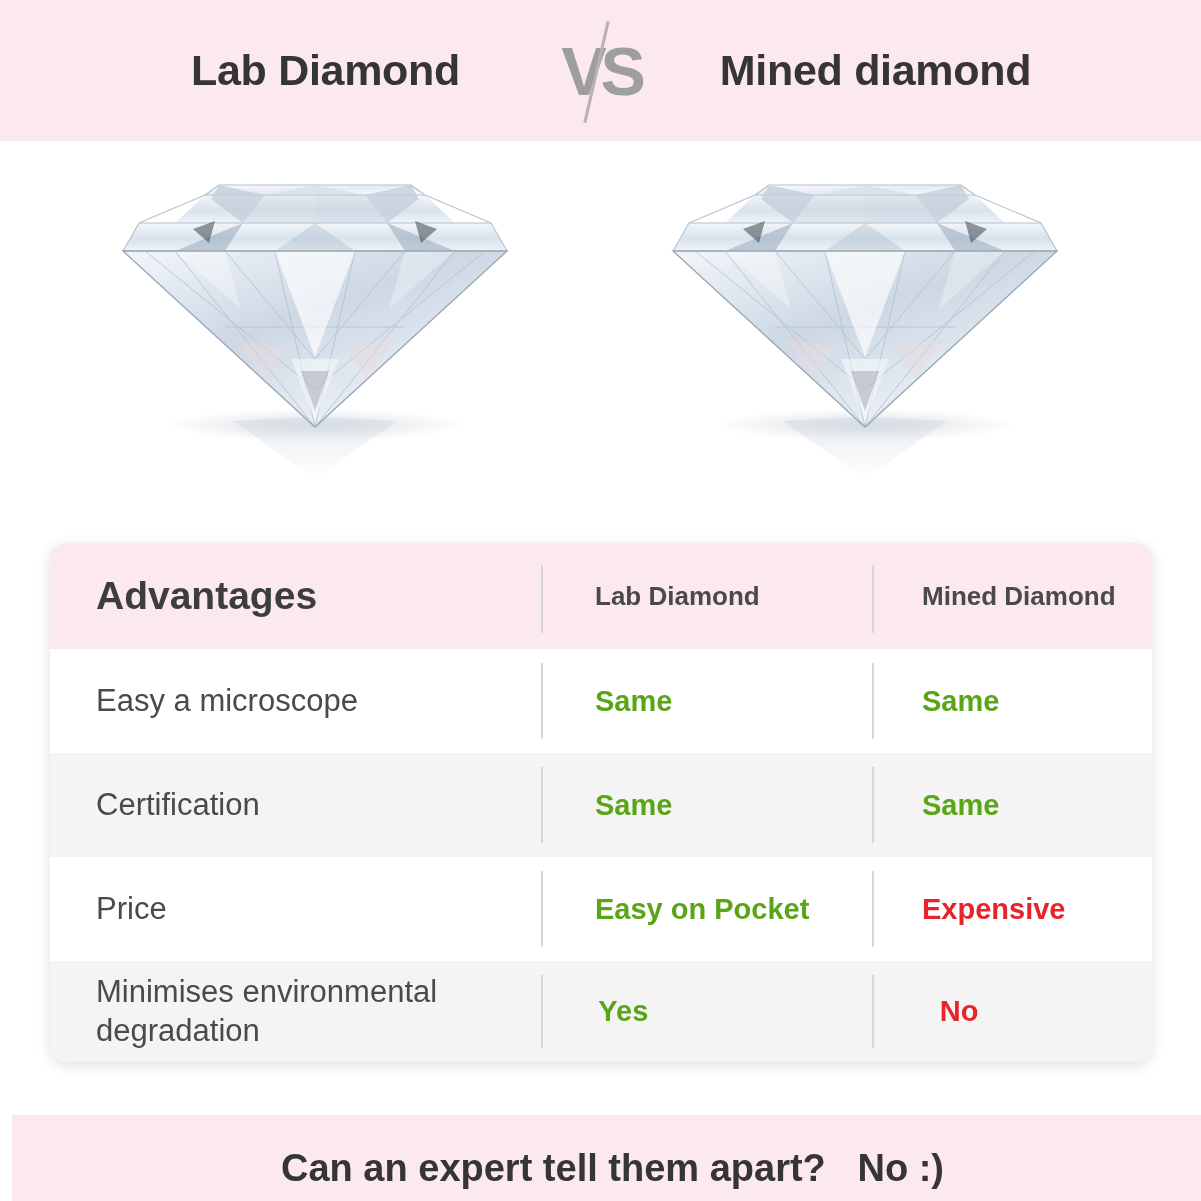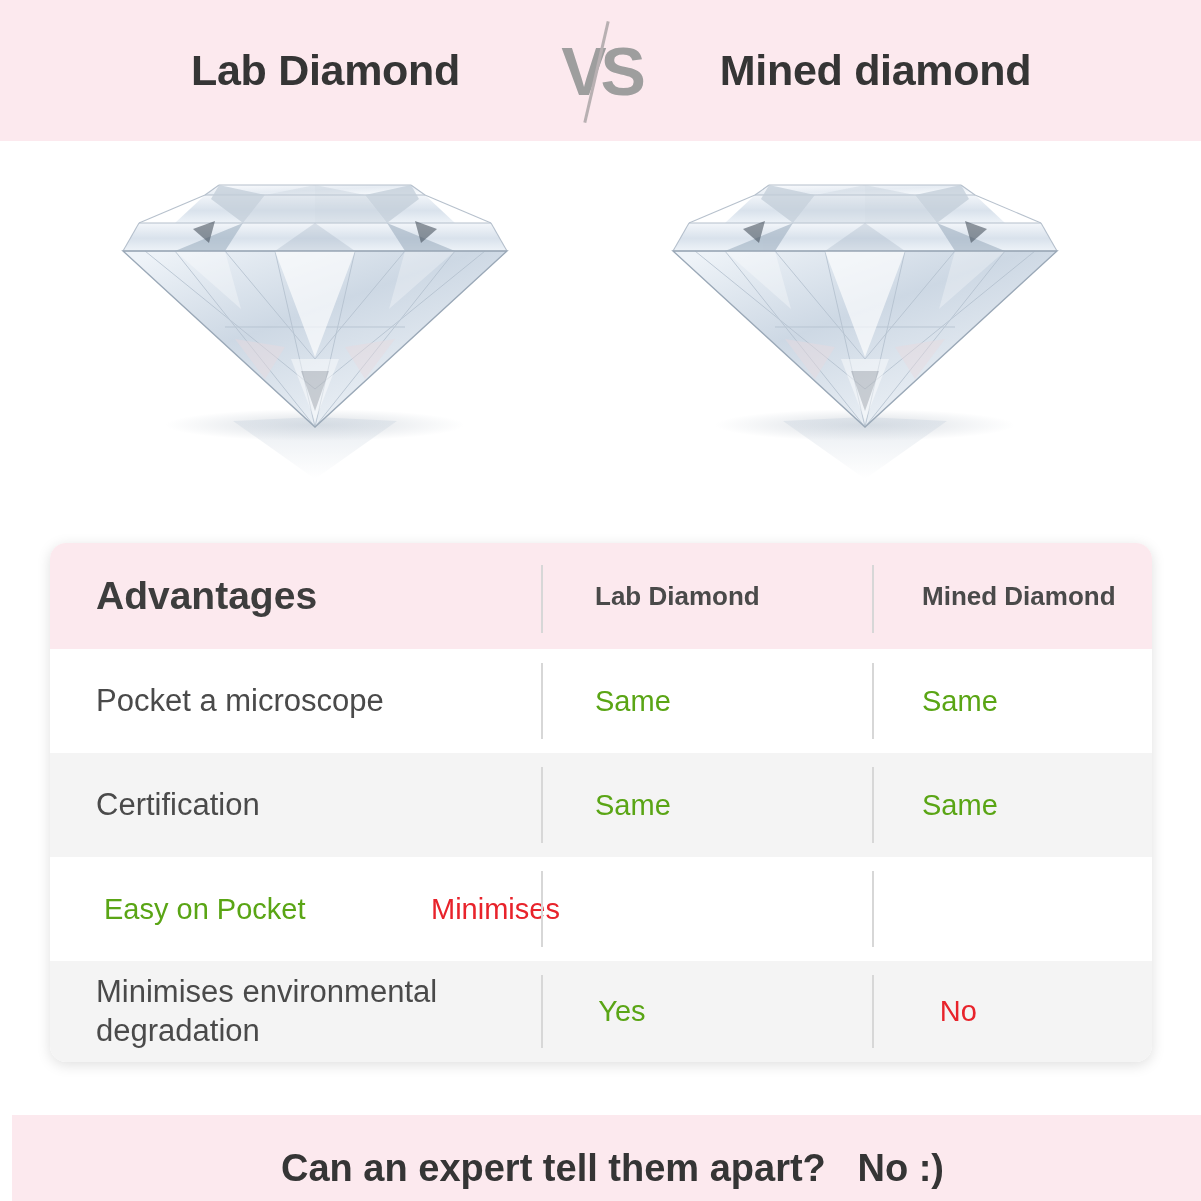--- a/index.html
+++ b/index.html
@@ -62,21 +62,21 @@
   .t-row.r2{ height:104px;background:#ffffff; }
   .t-row.r3{ height:101px;background:#f4f4f4;gap:36px; }
 
   .cell-label{
     width:491px;box-sizing:border-box;padding-left:46px;padding-right:23px;
     font-size:31px;color:#4a4a4a;line-height:1.24;
   }
   .cell-label.big{ font-size:39px;font-weight:bold;color:#3d3d3d; }
   .cell-v{
     width:331px;box-sizing:border-box;padding-left:54px;
-    font-size:29px;font-weight:normal;
+    font-size:29px;font-weight:bold;
   }
   .cell-v.second{ width:280px;padding-left:50px; }
   .cell-v.head-txt{ font-size:26px;font-weight:bold;color:#4a4a4a; }
   .green{ color:#5aa515; }
   .red{ color:#e8232b; }
 
   .divider{
     position:absolute;top:14px;bottom:14px;width:2px;background:#d7d7d7;
   }
   .divider.d1{ left:491px; }
@@ -265,40 +265,41 @@
 
   <div class="t-row head">
     <div class="cell-label big">Advantages</div>
     <div class="divider d1"></div>
     <div class="cell-v head-txt">Lab Diamond</div>
     <div class="divider d2"></div>
     <div class="cell-v second head-txt">Mined Diamond</div>
   </div>
 
   <div class="t-row r0">
-    <div class="cell-label">Pocket a microscope</div>
+    <div class="cell-label">Easy a microscope</div>
     <div class="divider d1"></div>
     <div class="cell-v green">Same</div>
     <div class="divider d2"></div>
     <div class="cell-v second green">Same</div>
   </div>
 
   <div class="t-row r1">
     <div class="cell-label">Certification</div>
     <div class="divider d1"></div>
     <div class="cell-v green">Same</div>
     <div class="divider d2"></div>
     <div class="cell-v second green">Same</div>
   </div>
 
   <div class="t-row r2">
+    <div class="cell-label">Price</div>
     <div class="divider d1"></div>
     <div class="cell-v green">Easy on Pocket</div>
     <div class="divider d2"></div>
-    <div class="cell-v second red">Minimises</div>
+    <div class="cell-v second red">Expensive</div>
   </div>
 
   <div class="t-row r3">
     <div class="cell-label">Minimises environmental degradation</div>
     <div class="divider d1"></div>
     <div class="cell-v green">Yes</div>
     <div class="divider d2"></div>
     <div class="cell-v second red">No</div>
   </div>
 

